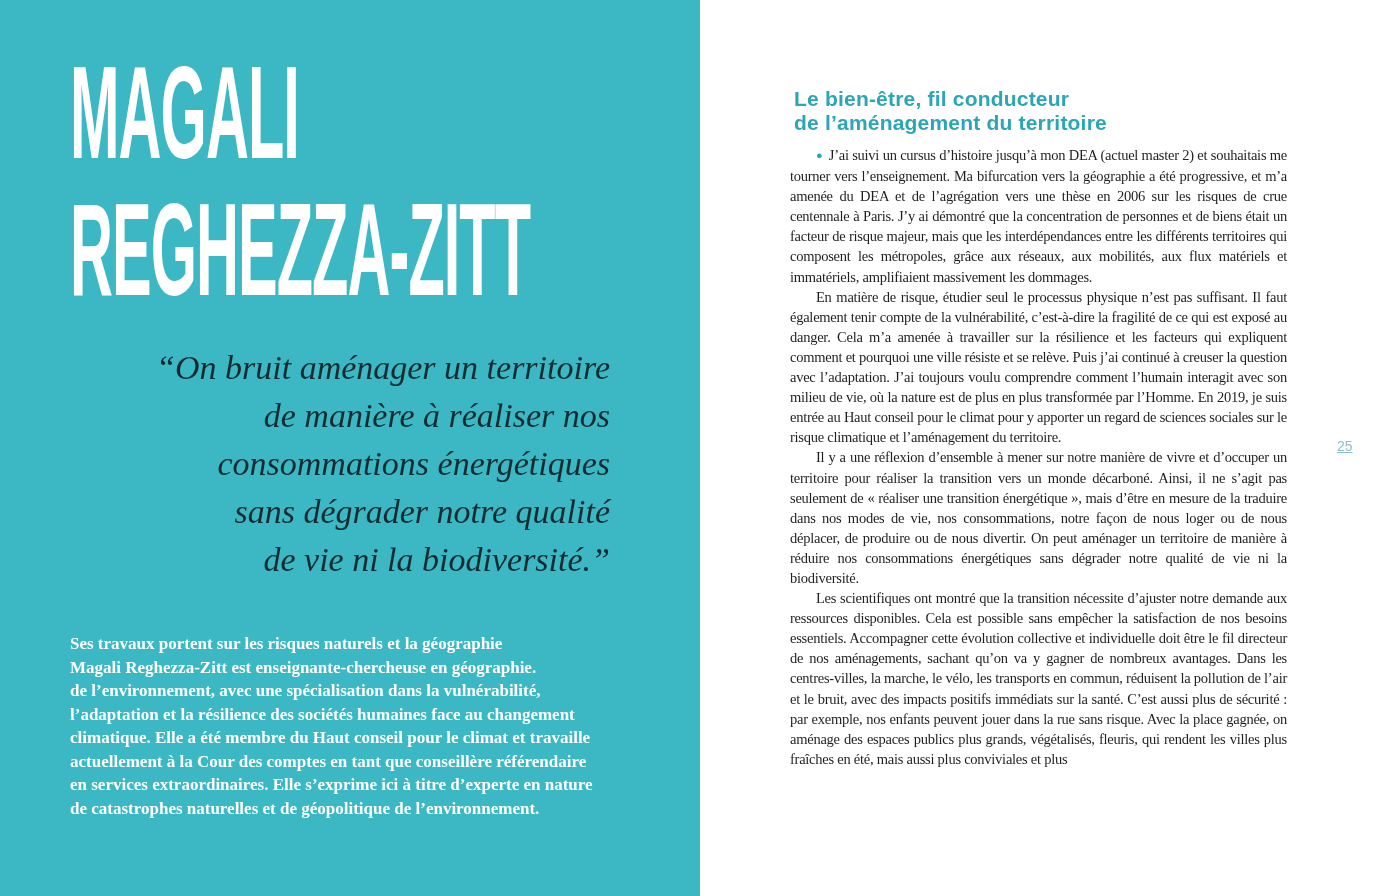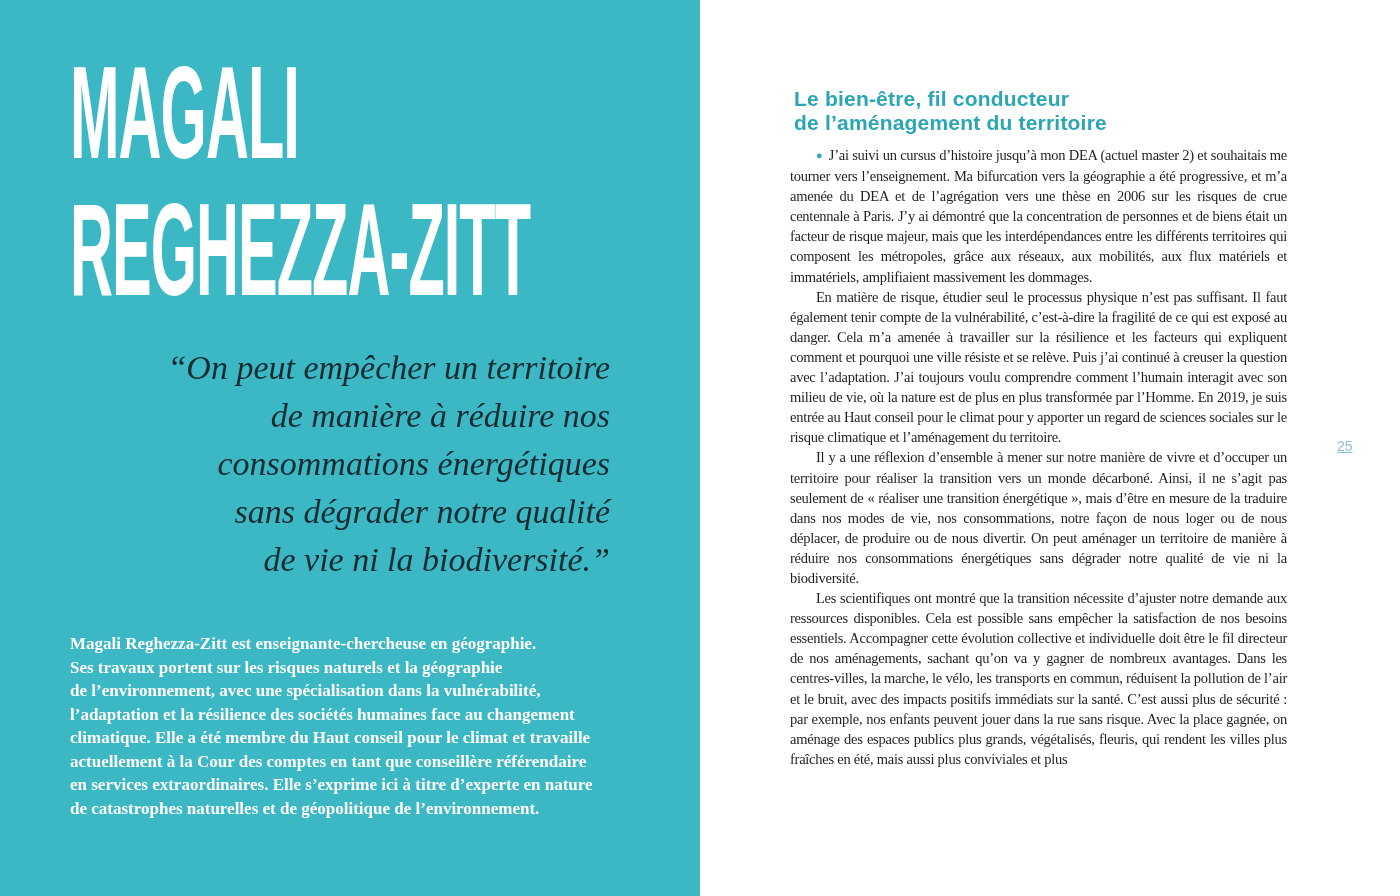--- a/index.html
+++ b/index.html
@@ -121,31 +121,31 @@
 
   <section class="left-page">
     <div class="title">
 
     <div class="title-line">MAGALI</div>
         <div class="title-line">REGHEZZA-ZITT</div>
       </div>
 
     <div class="quote">
 
-    <div class="quote-line">“On peut empêcher un territoire</div>
-        <div class="quote-line">de manière à réduire nos</div>
+    <div class="quote-line">“On bruit aménager un territoire</div>
+        <div class="quote-line">de manière à réaliser nos</div>
         <div class="quote-line">consommations énergétiques</div>
         <div class="quote-line">sans dégrader notre qualité</div>
         <div class="quote-line">de vie ni la biodiversité.”</div>
       </div>
 
     <div class="bio">
 
-    <span class="bio-line">Magali Reghezza-Zitt est enseignante-chercheuse en géographie.</span>
-        <span class="bio-line">Ses travaux portent sur les risques naturels et la géographie</span>
+    <span class="bio-line">Ses travaux portent sur les risques naturels et la géographie</span>
+        <span class="bio-line">Magali Reghezza-Zitt est enseignante-chercheuse en géographie.</span>
         <span class="bio-line">de l’environnement, avec une spécialisation dans la vulnérabilité,</span>
         <span class="bio-line">l’adaptation et la résilience des sociétés humaines face au changement</span>
         <span class="bio-line">climatique. Elle a été membre du Haut conseil pour le climat et travaille</span>
         <span class="bio-line">actuellement à la Cour des comptes en tant que conseillère référendaire</span>
         <span class="bio-line">en services extraordinaires. Elle s’exprime ici à titre d’experte en nature</span>
         <span class="bio-line">de catastrophes naturelles et de géopolitique de l’environnement.</span>
       </div>
   </section>
 
   <section class="right-page">

